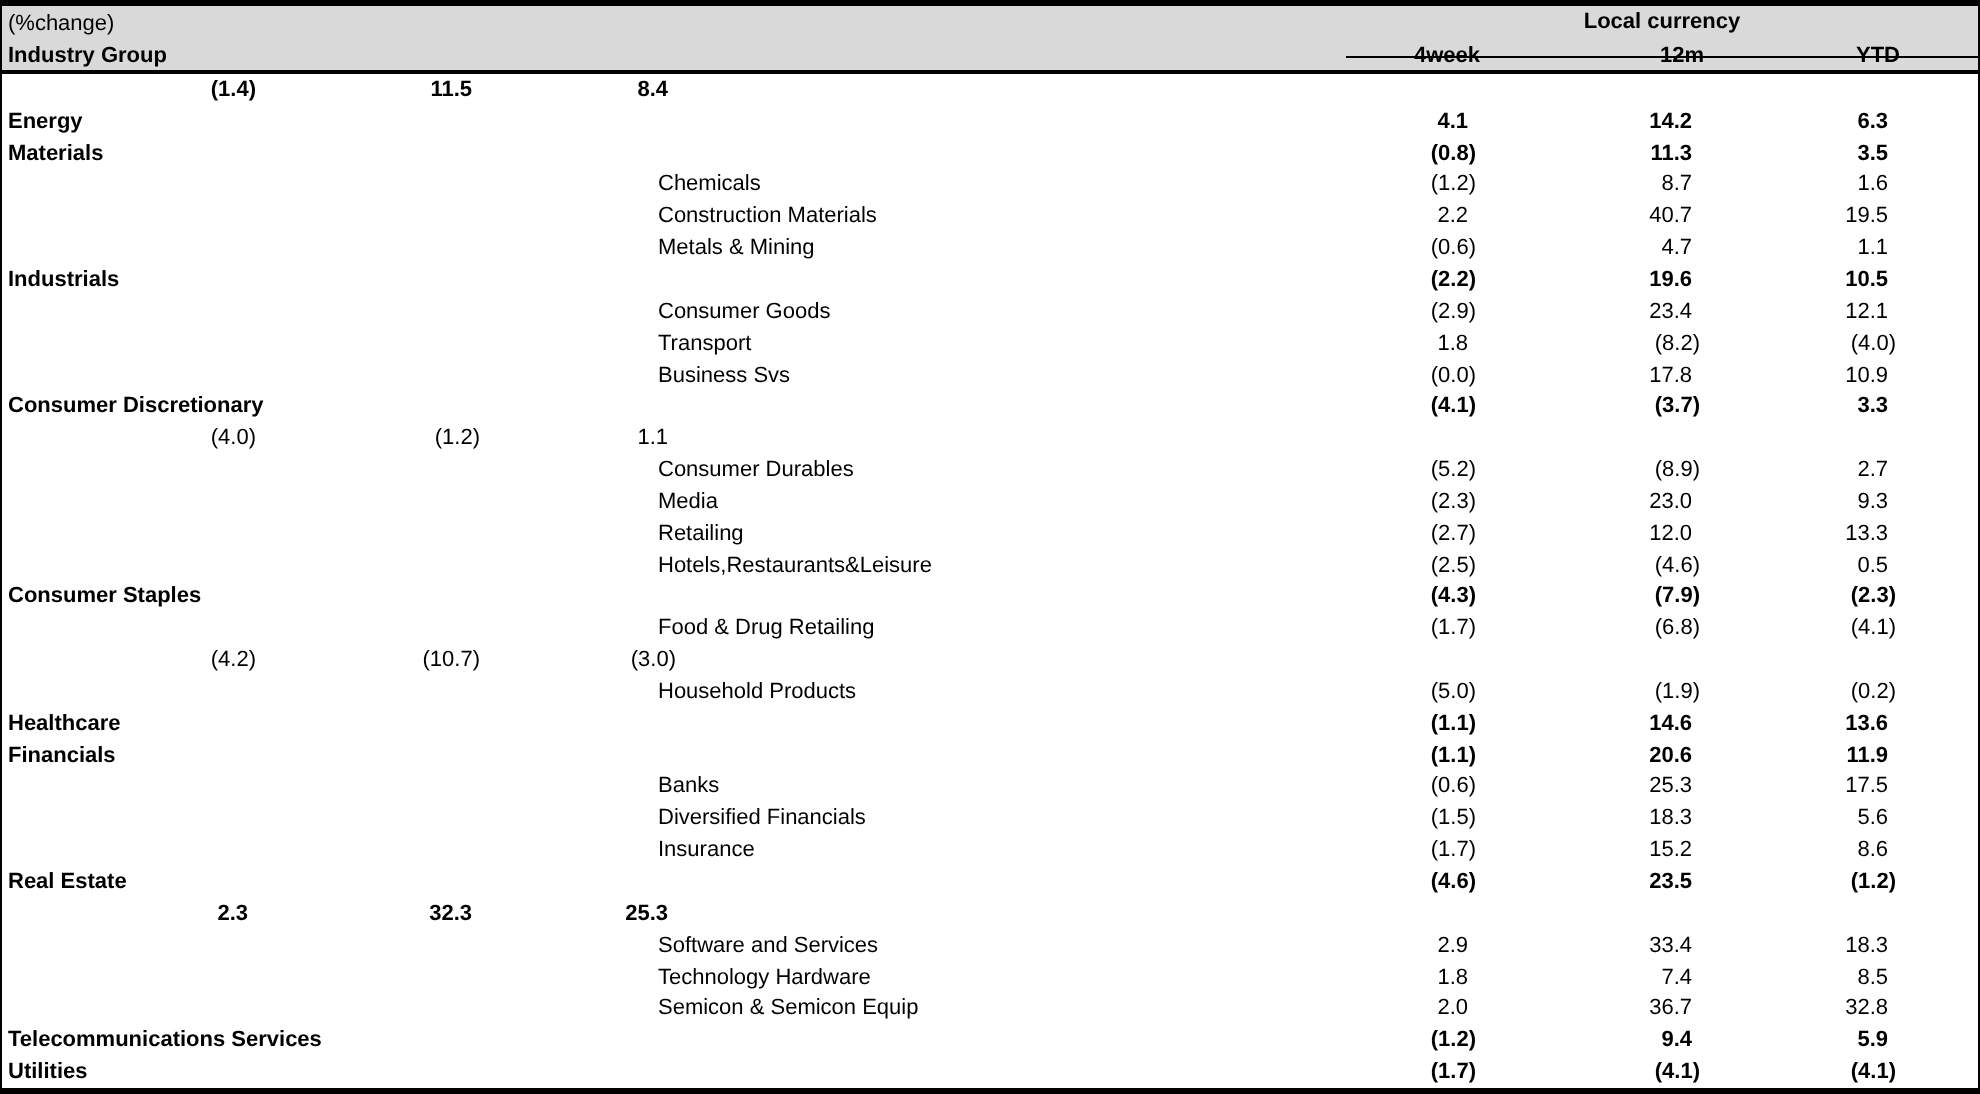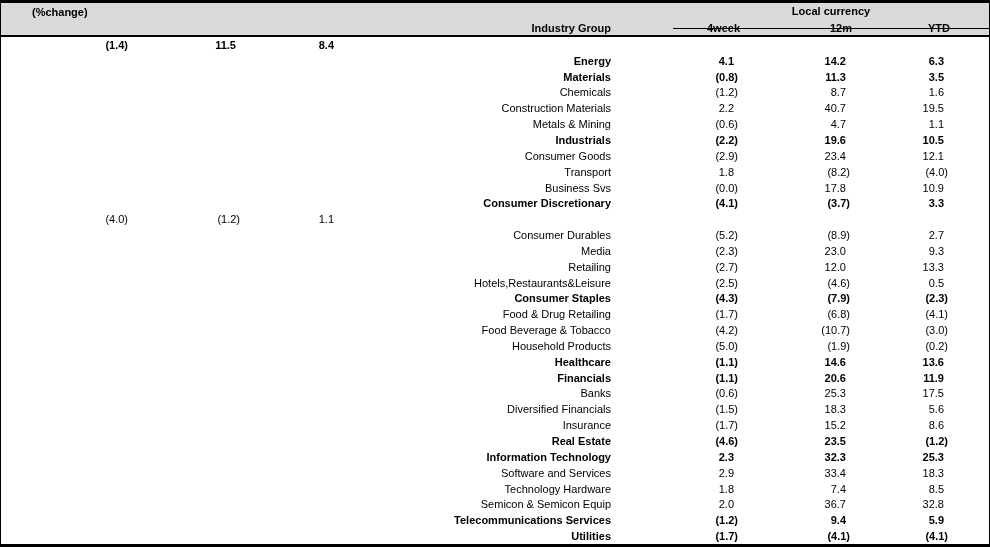--- a/index.html
+++ b/index.html
@@ -13,28 +13,28 @@
     border-left:1px solid #000;
     border-right:1px solid #000;
     display:flex; flex-direction:column;
     font-size:11px;
     background:#fff;
   }
 
   
   .hdr { background:#d9d9d9; border-bottom:2px solid #000; flex:0 0 auto; }
   .hdr-r1 { display:flex; height:17px; align-items:center; }
-  .pct { flex:1; padding-left:3px; font-weight:bold;margin-left:28px; }
+  .pct { flex:1; padding-left:3px; font-weight:normal; }
   .lc  { width:316px; height:34px; display:flex; align-items:center; justify-content:center;
          font-weight:bold; border-bottom:1px solid #000; }
   .hdr-r2 { display:flex; height:15px; align-items:center; font-weight:bold; }
   .ig { padding-left:3px; }
 
   
-  .c-name { flex:1; overflow:hidden; white-space:nowrap;text-align:right; }
+  .c-name { flex:1; overflow:hidden; white-space:nowrap; }
   .c-v  { text-align:right; white-space:nowrap; }
   .c-v1 { width:130px; }
   .c-v2 { width:112px; }
   .c-v3 { width:98px; }
   .c-sp { width:38px; }
   .c-v.h   { padding-right:1px; }
   .c-v.pos { padding-right:7px; }
   .c-v.neg { padding-right:3px; }
 
   
@@ -180,21 +180,20 @@
         <div class="c-sp"></div>
       </div>
       <div class="row sub">
         <div class="c-name">Food &amp; Drug Retailing</div>
         <div class="c-v c-v1 neg">(1.7)</div>
         <div class="c-v c-v2 neg">(6.8)</div>
         <div class="c-v c-v3 neg">(4.1)</div>
         <div class="c-sp"></div>
       </div>
       <div class="row sub">
-        <div class="c-name">Food Beverage &amp; Tobacco</div>
         <div class="c-v c-v1 neg">(4.2)</div>
         <div class="c-v c-v2 neg">(10.7)</div>
         <div class="c-v c-v3 neg">(3.0)</div>
         <div class="c-sp"></div>
       </div>
       <div class="row sub">
         <div class="c-name">Household Products</div>
         <div class="c-v c-v1 neg">(5.0)</div>
         <div class="c-v c-v2 neg">(1.9)</div>
         <div class="c-v c-v3 neg">(0.2)</div>
@@ -236,21 +235,20 @@
         <div class="c-sp"></div>
       </div>
       <div class="row group">
         <div class="c-name">Real Estate</div>
         <div class="c-v c-v1 neg">(4.6)</div>
         <div class="c-v c-v2 pos">23.5</div>
         <div class="c-v c-v3 neg">(1.2)</div>
         <div class="c-sp"></div>
       </div>
       <div class="row group">
-        <div class="c-name">Information Technology</div>
         <div class="c-v c-v1 pos">2.3</div>
         <div class="c-v c-v2 pos">32.3</div>
         <div class="c-v c-v3 pos">25.3</div>
         <div class="c-sp"></div>
       </div>
       <div class="row sub">
         <div class="c-name">Software and Services</div>
         <div class="c-v c-v1 pos">2.9</div>
         <div class="c-v c-v2 pos">33.4</div>
         <div class="c-v c-v3 pos">18.3</div>

